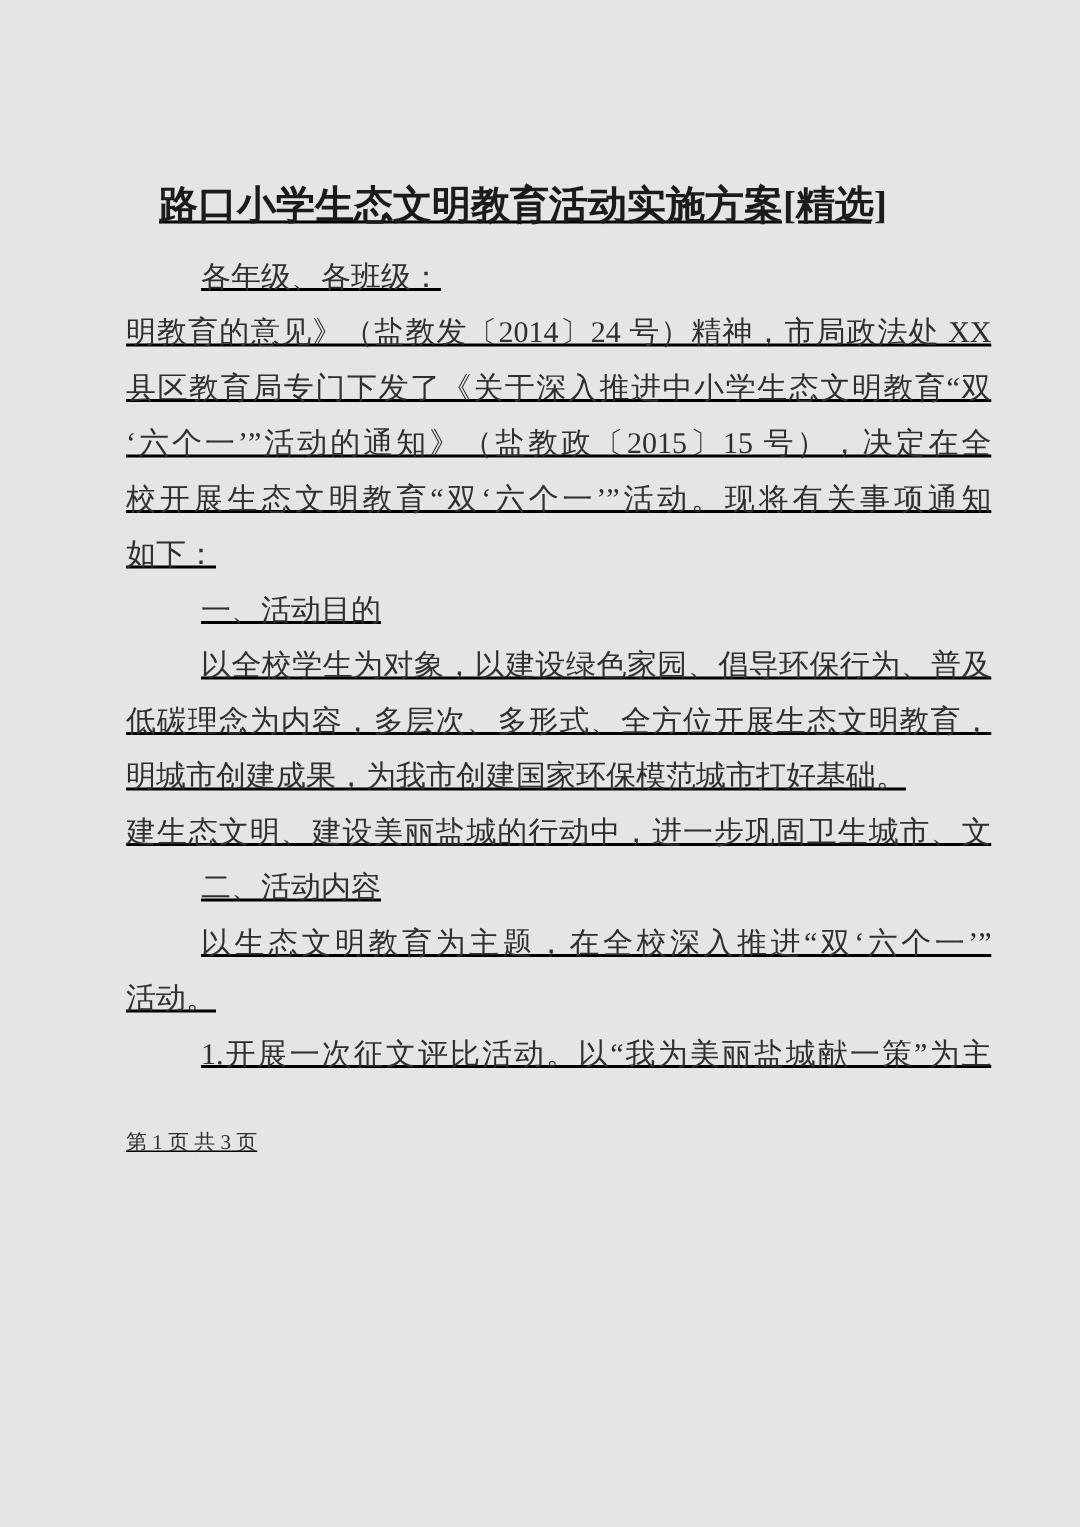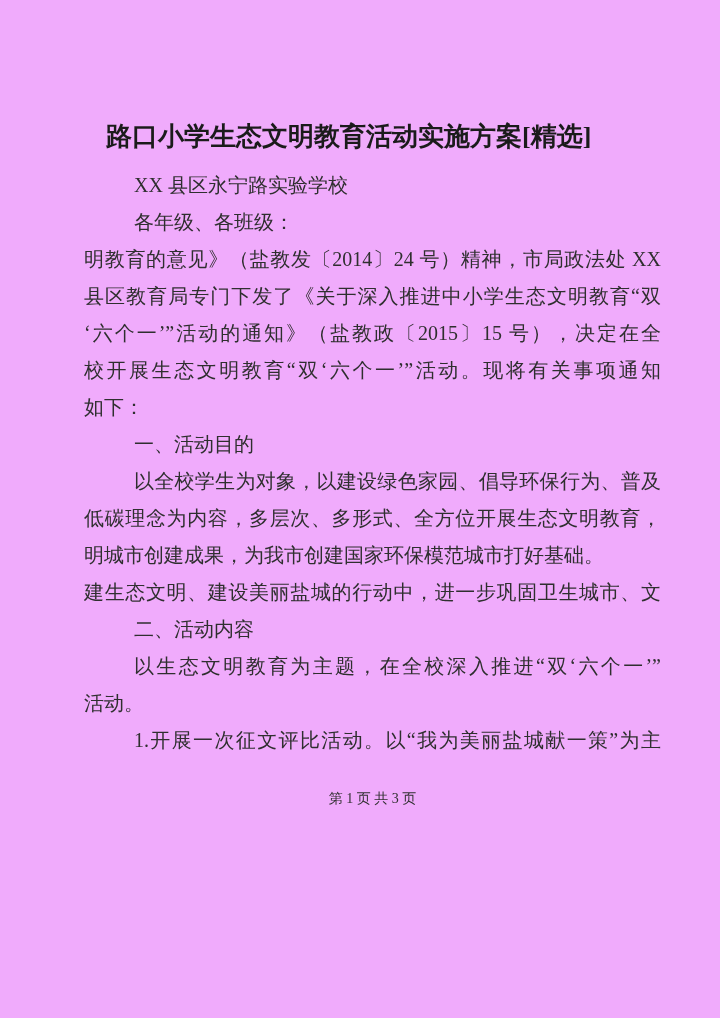--- a/index.html
+++ b/index.html
@@ -12,21 +12,22 @@
     background: #ffffff;
     font-family: "Liberation Serif", "DejaVu Serif", serif;
   }
   .page {
     position: relative;
     box-sizing: border-box;
     width: 720px;
     height: 1018px;
     padding: 117px 56px 0 84px;
     overflow: hidden;
-    background: #f0abfc;
+    background: #e5e5e5;
+    text-decoration: underline;
   }
   .doc-title {
     margin: 0 0 0 22px;
     font-size: 26px;
     line-height: 40px;
     font-weight: 700;
     color: #1b1b1b;
     white-space: nowrap;
   }
   .content {
@@ -43,33 +44,32 @@
   }
   .line.just {
     text-align-last: justify;
   }
   .line.indent {
     padding-left: 50px;
   }
   .footer {
     margin-top: 31px;
     width: 577px;
-    text-align: center;
+    text-align: left;
     font-size: 14px;
     color: #2f2f2f;
   }
 </style>
 </head>
 <body style="background: rgb(255, 255, 255);">
 
 <div class="page">
   <h1 class="doc-title" style="color: rgb(27, 27, 27);">路口小学生态文明教育活动实施方案[精选]</h1>
 
   <div class="content" style="color: rgb(47, 47, 47);">
-      <div class="line indent">XX 县区永宁路实验学校</div>
       <div class="line indent">各年级、各班级：</div>
       <div class="line just">明教育的意见》（盐教发〔2014〕24 号）精神，市局政法处 XX</div>
       <div class="line just">县区教育局专门下发了《关于深入推进中小学生态文明教育“双</div>
       <div class="line just">‘六个一’”活动的通知》（盐教政〔2015〕15 号），决定在全</div>
       <div class="line just">校开展生态文明教育“双‘六个一’”活动。现将有关事项通知</div>
       <div class="line">如下：</div>
       <div class="line indent">一、活动目的</div>
       <div class="line indent just">以全校学生为对象，以建设绿色家园、倡导环保行为、普及</div>
       <div class="line just">低碳理念为内容，多层次、多形式、全方位开展生态文明教育，</div>
       <div class="line">明城市创建成果，为我市创建国家环保模范城市打好基础。</div>

